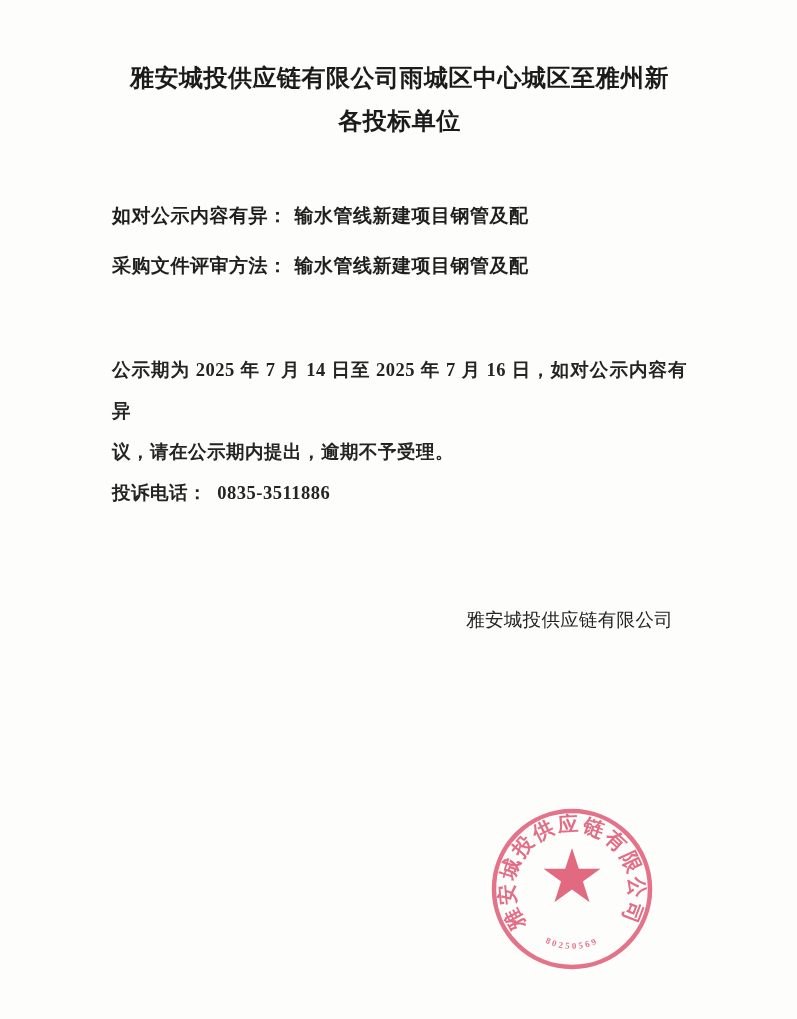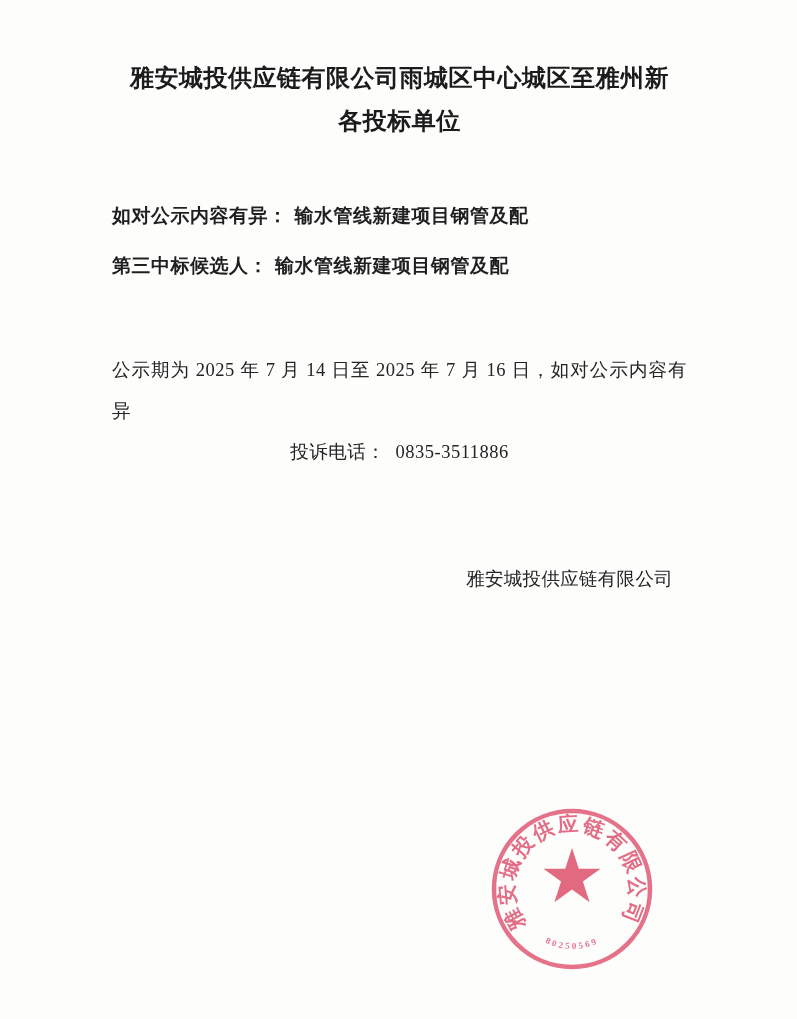--- a/index.html
+++ b/index.html
@@ -37,23 +37,23 @@
   .cand {
     font-weight: 700;
     font-size: 19px;
     line-height: 43px;
     letter-spacing: 0.5px;
     margin-bottom: 7px;
     color: #1f1f1f;
   }
   .cand:last-child { margin-bottom: 0; }
   .cand .cand-name { margin-left: 7px; }
-  .closing { margin-top: 63px; }
+  .closing { margin-top: 63px; font-weight: bold; }
   .closing .line { line-height: 41px; }
-  .phone { white-space: pre-wrap; text-align: center; }
+  .phone { white-space: pre-wrap; }
   .signature {
     margin-top: 85px;
     margin-right: 14px;
     text-align: right;
   }
   .signature .line { letter-spacing: 0.3px; }
   .stamp {
     position: absolute;
     left: 477px;
     top: 794px;
@@ -74,26 +74,27 @@
     <span class="tl">雅安城投供应链有限公司雨城区中心城区至雅州新</span>
     <span class="tl">各投标单位</span>
   </h1>
 
 
   <div class="candidates">
     <div class="cand">
       <span class="cand-label">如对公示内容有异：</span><span class="cand-name">输水管线新建项目钢管及配</span>
     </div>
     <div class="cand">
-      <span class="cand-label">第三中标候选人：</span><span class="cand-name">输水管线新建项目钢管及配</span>
+      <span class="cand-label">采购文件评审方法：</span><span class="cand-name">输水管线新建项目钢管及配</span>
     </div>
   </div>
 
   <div class="closing">
     <div class="line j">公示期为 2025 年 7 月 14 日至 2025 年 7 月 16 日，如对公示内容有异</div>
+    <div class="line">议，请在公示期内提出，逾期不予受理。</div>
     <div class="line phone">投诉电话：  0835-3511886</div>
   </div>
 
   <div class="signature">
     <div class="line">雅安城投供应链有限公司</div>
 
   </div>
 
   <svg class="stamp" viewBox="0 0 190 190" width="190" height="190" xmlns="http://www.w3.org/2000/svg">
     <circle cx="95" cy="95" r="78" fill="none" stroke-width="4.5" opacity="0.92" stroke="#e0506e"></circle>

